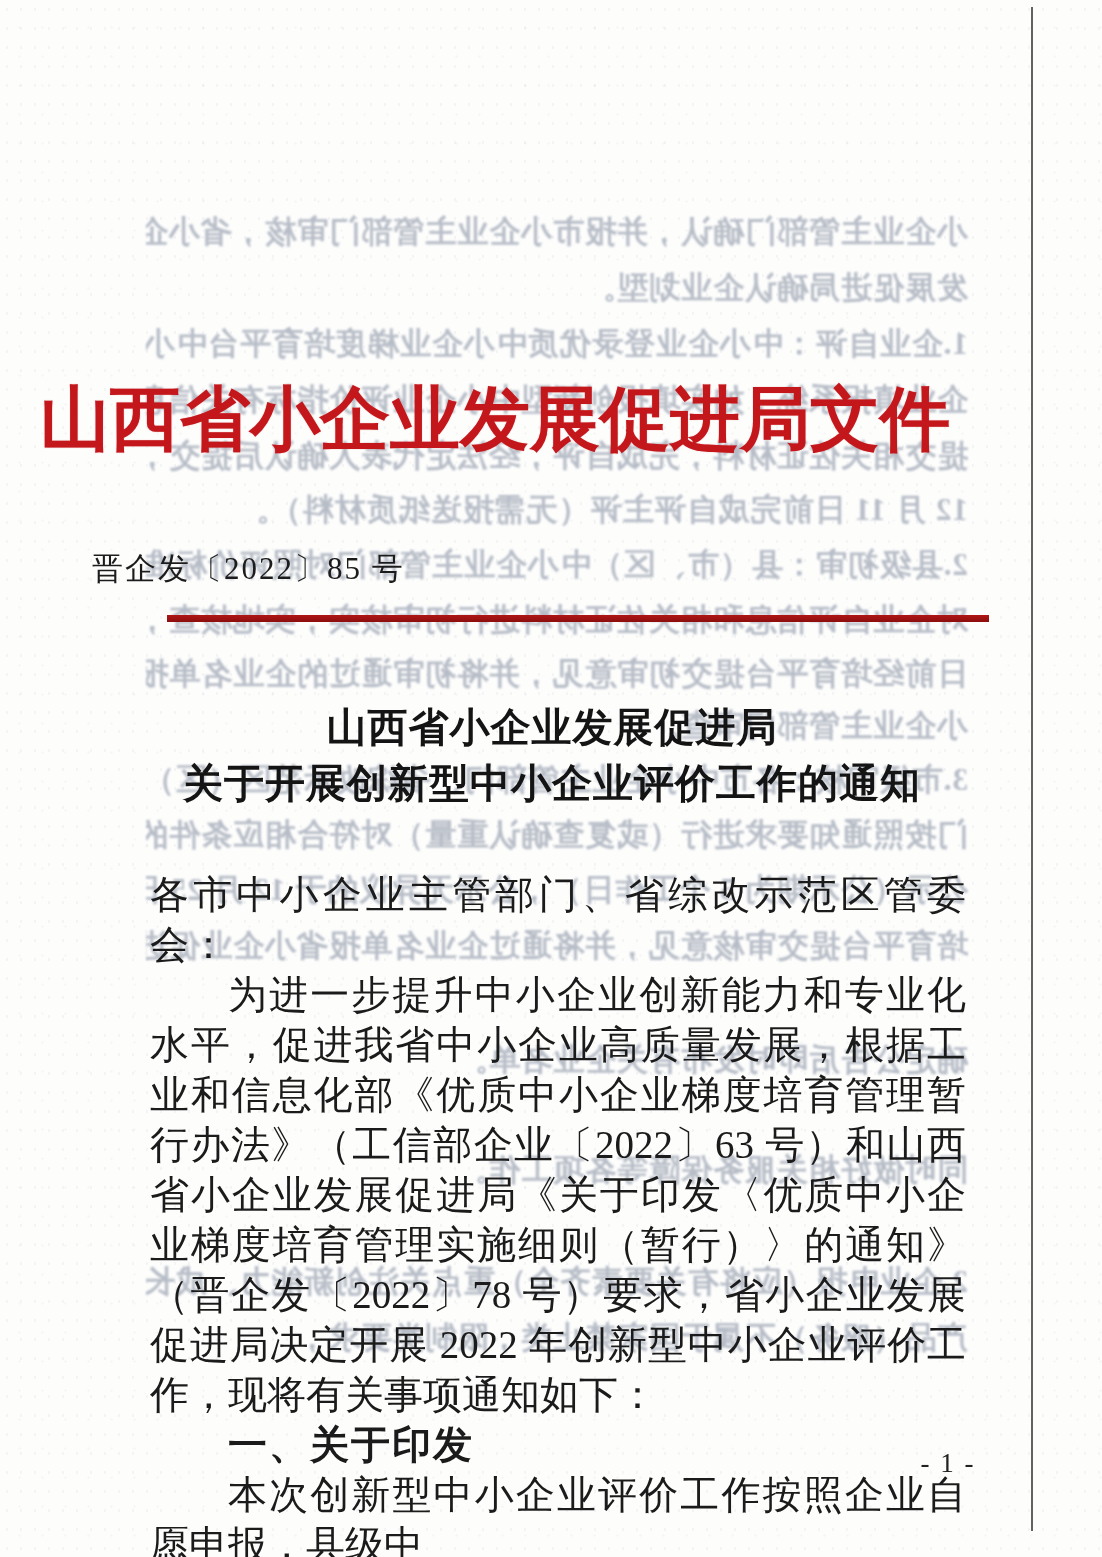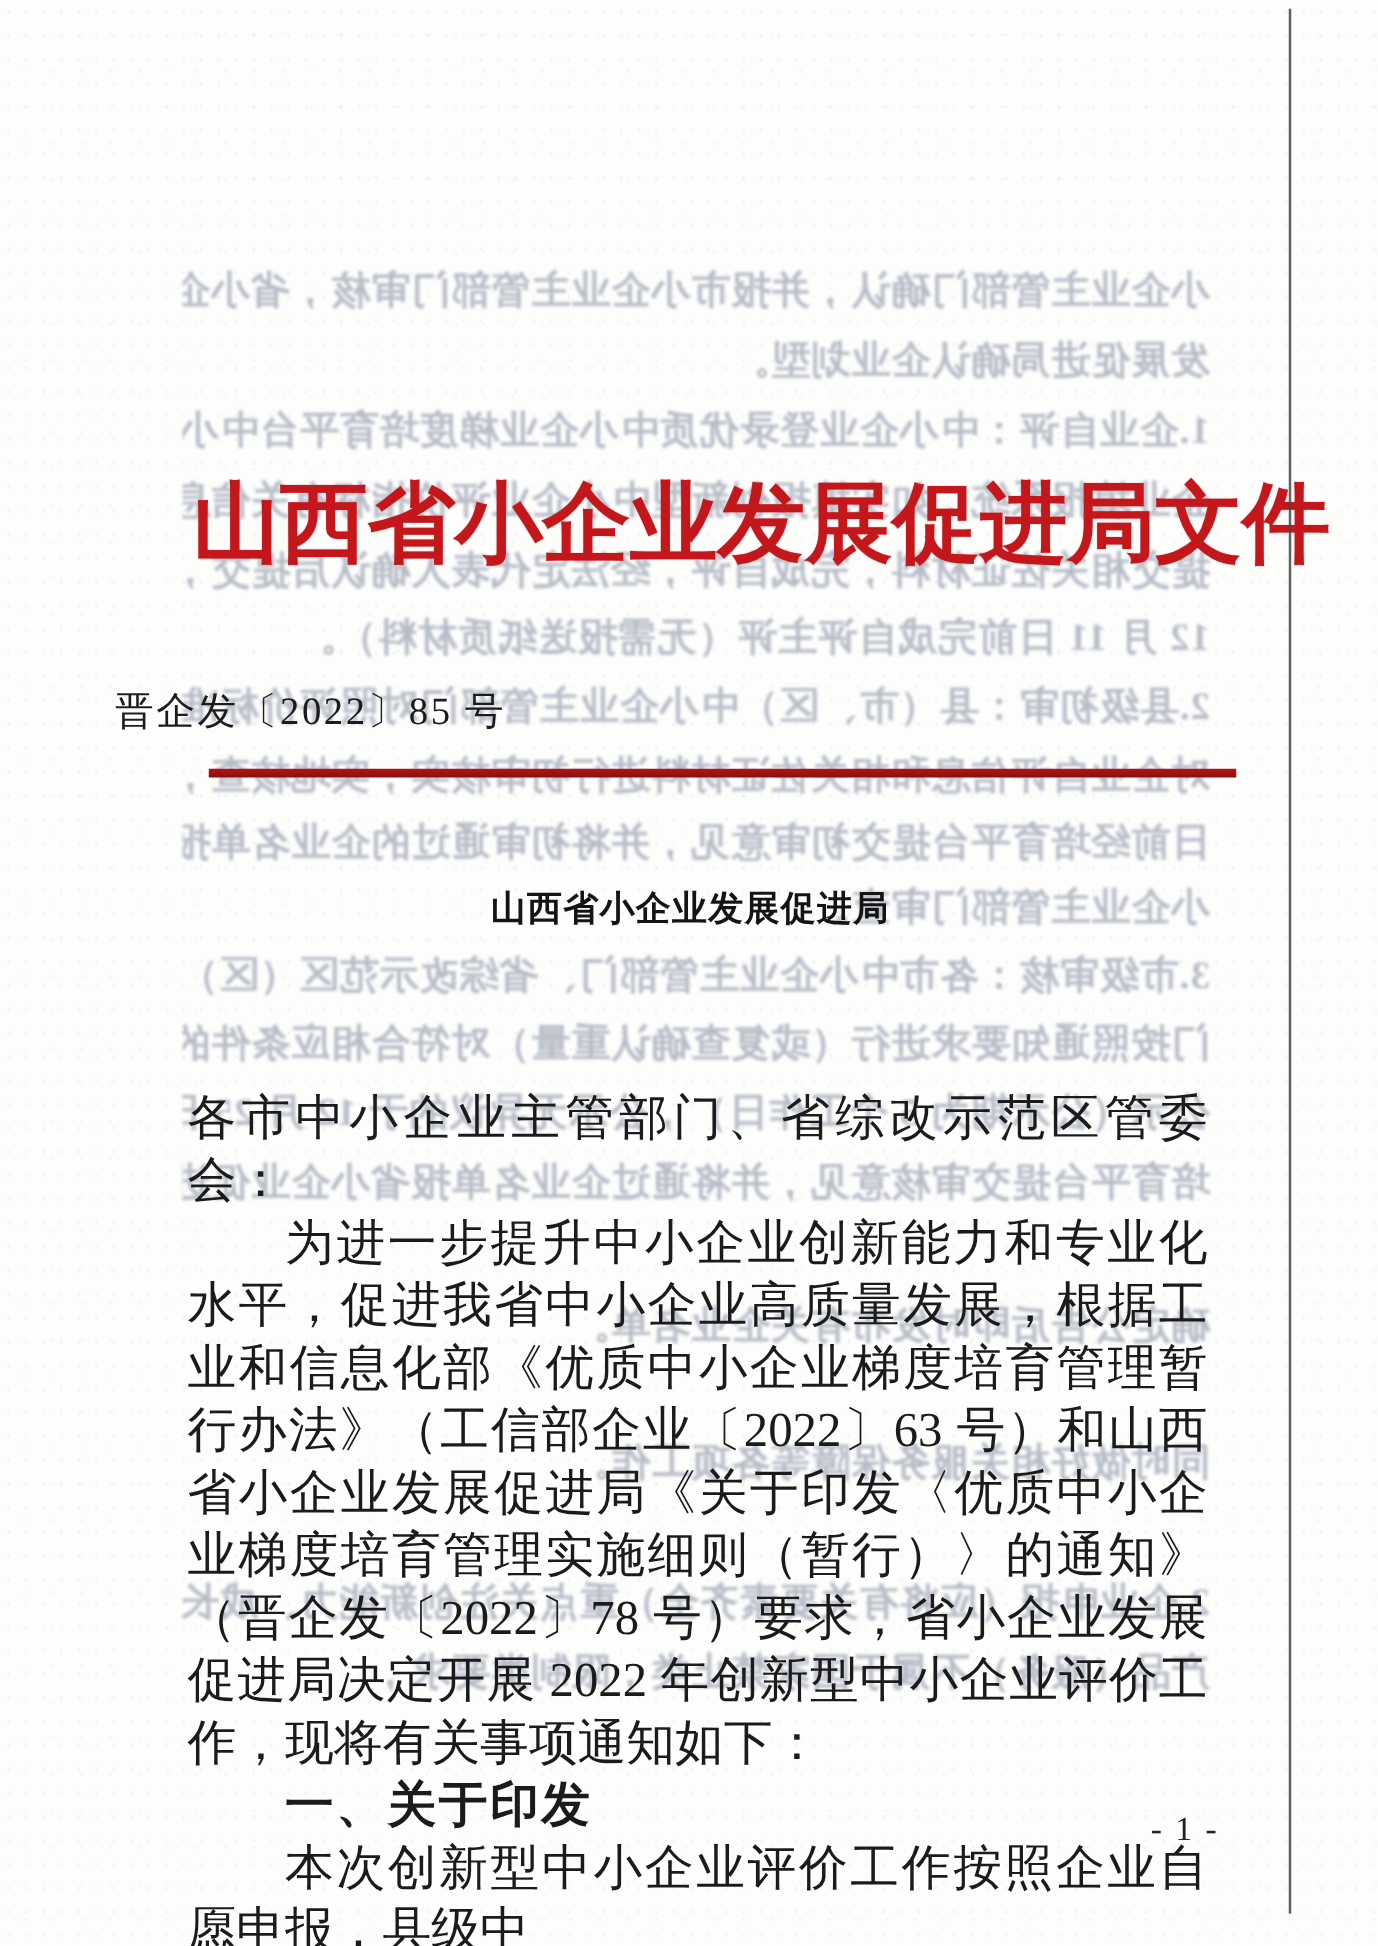--- a/index.html
+++ b/index.html
@@ -39,21 +39,21 @@
     overflow: hidden;
     font-weight: bold;
   }
 
   
   .red-header {
     position: absolute;
     top: 368px;
     left: 40px;
     width: 1024px;
-    text-align: right;
+    text-align: left;
     font-size: 70px;
     line-height: 104px;
     font-weight: bold;
     color: #c3171c;
     letter-spacing: 0px;
     text-shadow: 0 0 1px rgba(195,23,28,0.55);
   }
   .doc-number {
     position: absolute;
     top: 548px;
@@ -70,21 +70,21 @@
     width: 822px;
     height: 7px;
     background: linear-gradient(#b01616, #8c0e0e);
   }
   .doc-title {
     position: absolute;
     top: 700px;
     left: 40px;
     width: 1024px;
     text-align: center;
-    font-size: 28px;
+    font-size: 40px;
     line-height: 56px;
     font-weight: bold;
     color: #141414;
     letter-spacing: 1px;
   }
   .body-text {
     position: absolute;
     top: 870px;
     left: 150px;
     width: 816px;
@@ -148,20 +148,21 @@
   </div>
 
   <div class="red-header">山西省小企业发展促进局文件</div>
 
   <div class="doc-number">晋企发〔2022〕85 号</div>
 
   <div class="red-rule"></div>
 
   <div class="doc-title">
     <div>山西省小企业发展促进局</div>
+    <div>关于开展创新型中小企业评价工作的通知</div>
   </div>
 
   <div class="body-text">
     <p class="salutation">各市中小企业主管部门、省综改示范区管委会：</p>
     <p class="para">为进一步提升中小企业创新能力和专业化水平，促进我省中小企业高质量发展，根据工业和信息化部《优质中小企业梯度培育管理暂行办法》（工信部企业〔2022〕63 号）和山西省小企业发展促进局《关于印发〈优质中小企业梯度培育管理实施细则（暂行）〉的通知》（晋企发〔2022〕78 号）要求，省小企业发展促进局决定开展 2022 年创新型中小企业评价工作，现将有关事项通知如下：</p>
     <p class="section-heading">一、关于印发</p>
     <p class="para">本次创新型中小企业评价工作按照企业自愿申报，县级中</p>
   </div>
 
   <div class="page-number">- 1 -</div>

